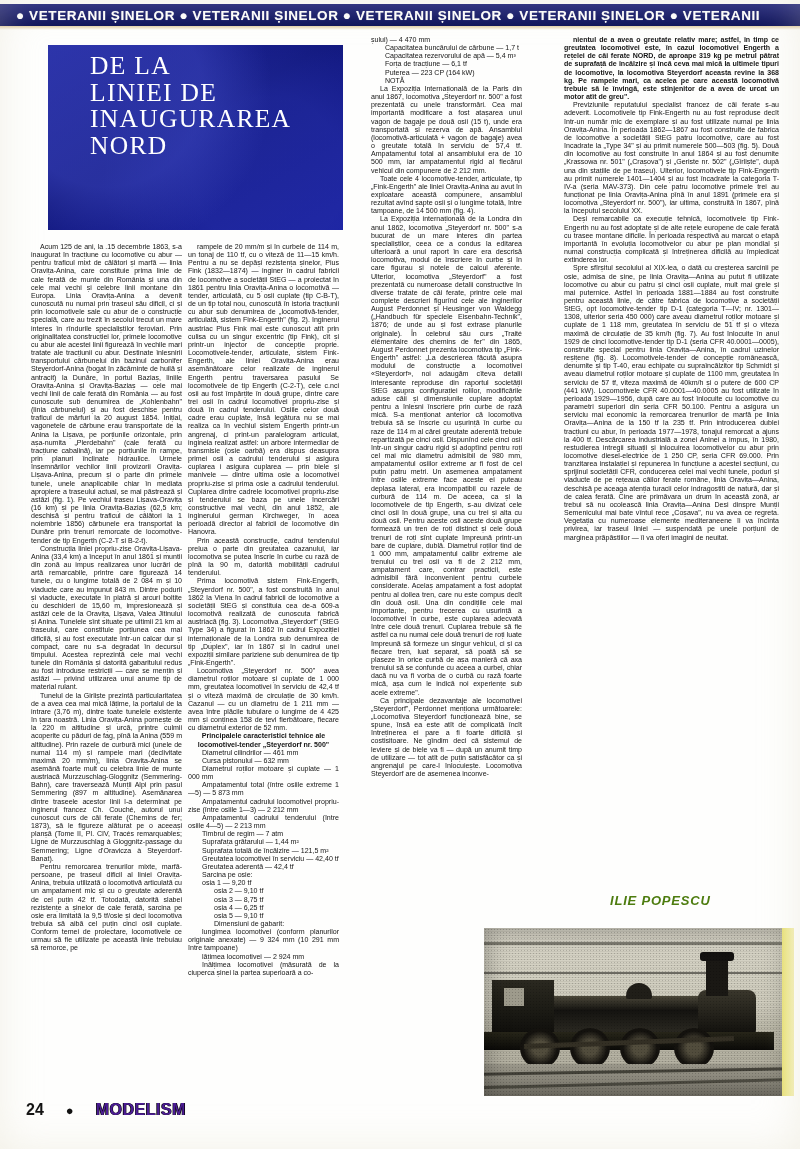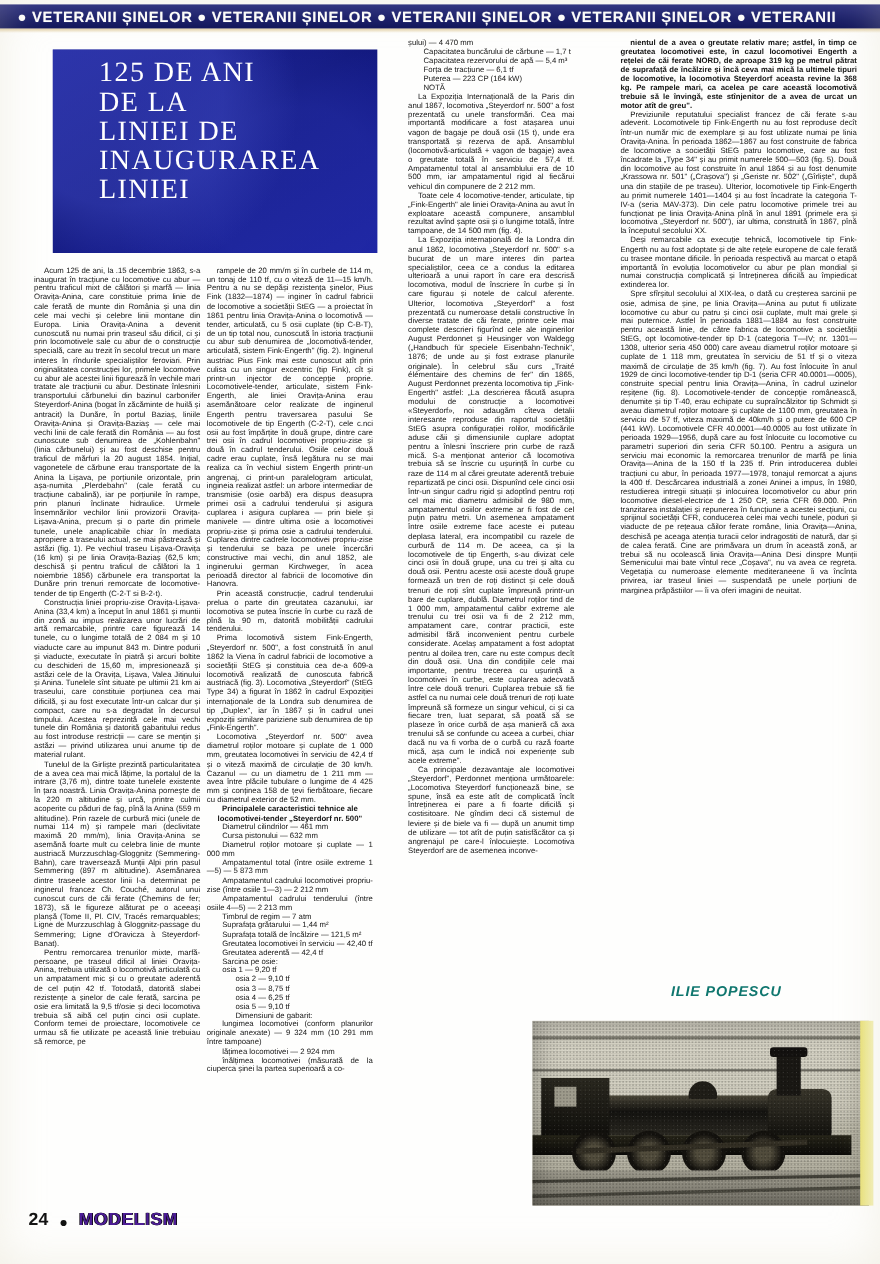--- a/index.html
+++ b/index.html
@@ -65,21 +65,21 @@
 
   #col1{left:31px;top:243px;width:151px;}
   #col2{left:188px;top:243px;width:151px;}
   #col3{left:371px;top:36px;width:151px;}
   #col4{left:564px;top:36px;width:215px;}
 
   
   .byline{
     position:absolute;left:610px;top:893px;
     font-style:italic;font-weight:bold;font-size:13px;
-    letter-spacing:.8px;color:#0f766e;
+    letter-spacing:.8px;color:#4d7c0f;
     font-family:"Liberation Sans",sans-serif;
   }
 
   
   .photo{
     position:absolute;left:484px;top:928px;width:306px;height:168px;
     overflow:hidden;background:#cfcdc2;
   }
   .photo .sky{
     position:absolute;inset:0;
@@ -148,21 +148,21 @@
     box-shadow:inset 0 0 26px rgba(0,0,0,.35);
   }
   .photo-yellow{
     position:absolute;left:782px;top:928px;width:12px;height:168px;
     background:linear-gradient(90deg,#e9e27a,#f4efb6);
   }
 
   
   .footer{
     position:absolute;left:26px;top:1101px;
-    display:flex;align-items:center;gap:10px;
+    display:flex;align-items:center;gap:22px;
   }
   .footer .pg{font-size:16px;font-weight:bold;color:#111;font-family:"Liberation Sans",sans-serif;}
   .footer .dot{font-size:13px;color:#111;}
   .footer .mag{
     font-size:16px;font-weight:bold;letter-spacing:.5px;color:#4c1d95;
     font-family:"Liberation Sans",sans-serif;
     text-shadow:0.6px 0 0 #000, -0.6px 0 0 #000;
   }
 
   .paperedge{
@@ -175,25 +175,24 @@
 <body>
 
 <div class="page">
 
   <div class="banner">
     <div class="banner-inner">● VETERANII ȘINELOR ● VETERANII ȘINELOR ● VETERANII ȘINELOR ● VETERANII ȘINELOR ● VETERANII</div>
   </div>
   <div class="banner-shadow"></div>
 
   <div class="titleblock">
-    <div class="tline">125 DE ANI</div>
     <div class="tline">DE LA</div>
     <div class="tline">LINIEI DE</div>
     <div class="tline">INAUGURAREA</div>
-    <div class="tline">LINIEI</div>
+    <div class="tline">NORD</div>
   </div>
 
   <div class="col" id="col1">
     <p>Acum 125 de ani, la .15 decembrie 1863, s-a inaugurat în tracțiune cu locomotive cu abur — pentru traficul mixt de călători și marfă — linia Oravița-Anina, care constituie prima linie de cale ferată de munte din România și una din cele mai vechi și celebre linii montane din Europa. Linia Oravița-Anina a devenit cunoscută nu numai prin traseul său dificil, ci și prin locomotivele sale cu abur de o construcție specială, care au trezit în secolul trecut un mare interes în rîndurile specialiștilor feroviari. Prin originalitatea construcției lor, primele locomotive cu abur ale acestei linii figurează în vechile mari tratate ale tracțiunii cu abur. Destinate înlesnirii transportului cărbunelui din bazinul carbonifer Steyerdorf-Anina (bogat în zăcăminte de huilă și antracit) la Dunăre, în portul Baziaș, liniile Oravița-Anina și Oravița-Baziaș — cele mai vechi linii de cale ferată din România — au fost cunoscute sub denumirea de „Kohlenbahn" (linia cărbunelui) și au fost deschise pentru traficul de mărfuri la 20 august 1854. Inițial, vagonetele de cărbune erau transportate de la Anina la Lișava, pe porțiunile orizontale, prin așa-numita „Plerdebahn" (cale ferată cu tracțiune cabalină), iar pe porțiunile în rampe, prin planuri înclinate hidraulice. Urmele însemnărilor vechilor linii provizorii Oravița-Lișava-Anina, precum și o parte din primele tunele, unele anaplicabile chiar în mediata apropiere a traseului actual, se mai păstrează și astăzi (fig. 1). Pe vechiul traseu Lișava-Oravița (16 km) și pe linia Oravița-Baziaș (62,5 km; deschisă și pentru traficul de călători la 1 noiembrie 1856) cărbunele era transportat la Dunăre prin trenuri remorcate de locomotive-tender de tip Engerth (C-2-T si B-2-t).</p>
     <p>Construcția liniei propriu-zise Oravița-Lișava-Anina (33,4 km) a început în anul 1861 și muntii din zonă au impus realizarea unor lucrări de artă remarcabile, printre care figurează 14 tunele, cu o lungime totală de 2 084 m și 10 viaducte care au impunut 843 m. Dintre podurii și viaducte, executate în piatră și arcuri boltite cu deschideri de 15,60 m, impresionează și astăzi cele de la Oravița, Lișava, Valea Jitinului și Anina. Tunelele sînt situate pe ultimii 21 km ai traseului, care constituie porțiunea cea mai dificilă, și au fost executate într-un calcar dur și compact, care nu s-a degradat în decursul timpului. Acestea reprezintă cele mai vechi tunele din România și datorită gabaritului redus au fost introduse restricții — care se mențin și astăzi — privind utilizarea unui anume tip de material rulant.</p>
     <p>Tunelul de la Girliște prezintă particularitatea de a avea cea mai mică lățime, la portalul de la intrare (3,76 m), dintre toate tunelele existente în țara noastră. Linia Oravița-Anina pornește de la 220 m altitudine și urcă, printre culmii acoperite cu păduri de fag, pînă la Anina (559 m altitudine). Prin razele de curbură mici (unele de numai 114 m) și rampele mari (declivitate maximă 20 mm/m), linia Oravița-Anina se asemănă foarte mult cu celebra linie de munte austriacă Murzzuschlag-Gloggnitz (Semmering-Bahn), care traversează Munții Alpi prin pasul Semmering (897 m altitudine). Asemănarea dintre traseele acestor linii l-a determinat pe inginerul francez Ch. Couché, autorul unui cunoscut curs de căi ferate (Chemins de fer; 1873), să le figureze alăturat pe o aceeași planșă (Tome II, Pl. CIV, Tracés remarquables; Ligne de Murzzuschlag à Gloggnitz-passage du Semmering; Ligne d'Oravicza à Steyerdorf-Banat).</p>
     <p>Pentru remorcarea trenurilor mixte, marfă-persoane, pe traseul dificil al liniei Oravița-Anina, trebuia utilizată o locomotivă articulată cu un ampatament mic și cu o greutate aderentă de cel puțin 42 tf. Totodată, datorită slabei rezistențe a șinelor de cale ferată, sarcina pe osie era limitată la 9,5 tf/osie și deci locomotiva trebuia să aibă cel puțin cinci osii cuplate. Conform temei de proiectare, locomotivele ce urmau să fie utilizate pe această linie trebuiau să remorce, pe</p>
   </div>
 
   <div class="col" id="col2">

